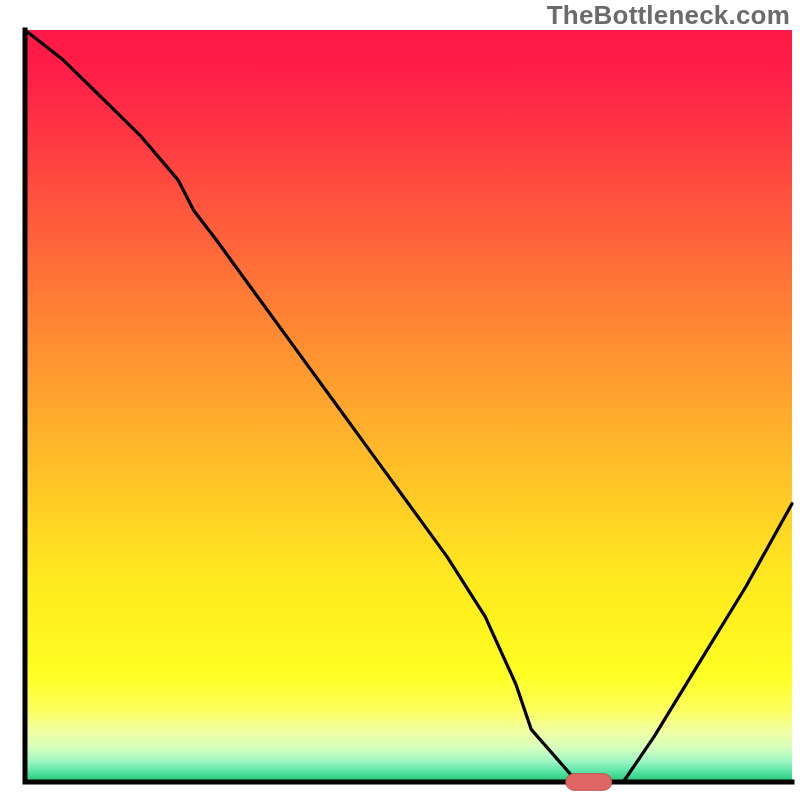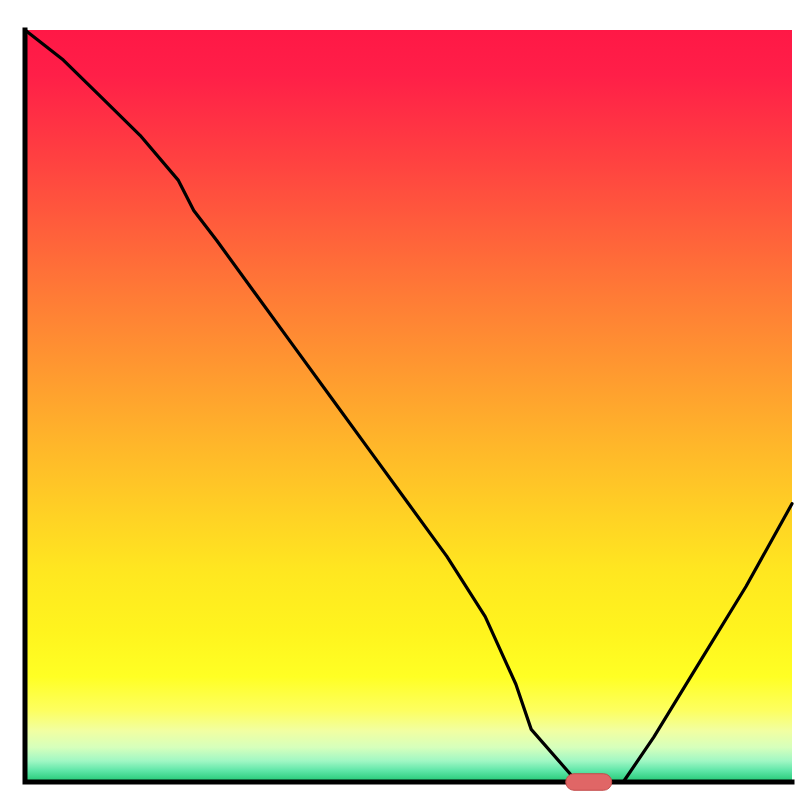--- a/index.html
+++ b/index.html
@@ -32,20 +32,21 @@
     top: 0;
     width: 800px;
     height: 800px;
     z-index: 1;
   }
 </style>
 </head>
 <body>
 
 <div class="chart-container">
+  <div class="watermark">TheBottleneck.com</div>
 
   <svg class="plot" viewBox="0 0 800 800" preserveAspectRatio="none">
     <defs>
       <linearGradient id="bg-grad" x1="0" y1="0" x2="0" y2="1">
           <stop offset="0.00%" stop-color="#ff1846"></stop>
           <stop offset="6.00%" stop-color="#ff1f48"></stop>
           <stop offset="15.00%" stop-color="#ff3a42"></stop>
           <stop offset="25.00%" stop-color="#ff5a3c"></stop>
           <stop offset="35.00%" stop-color="#ff7a36"></stop>
           <stop offset="45.00%" stop-color="#ff9830"></stop>

